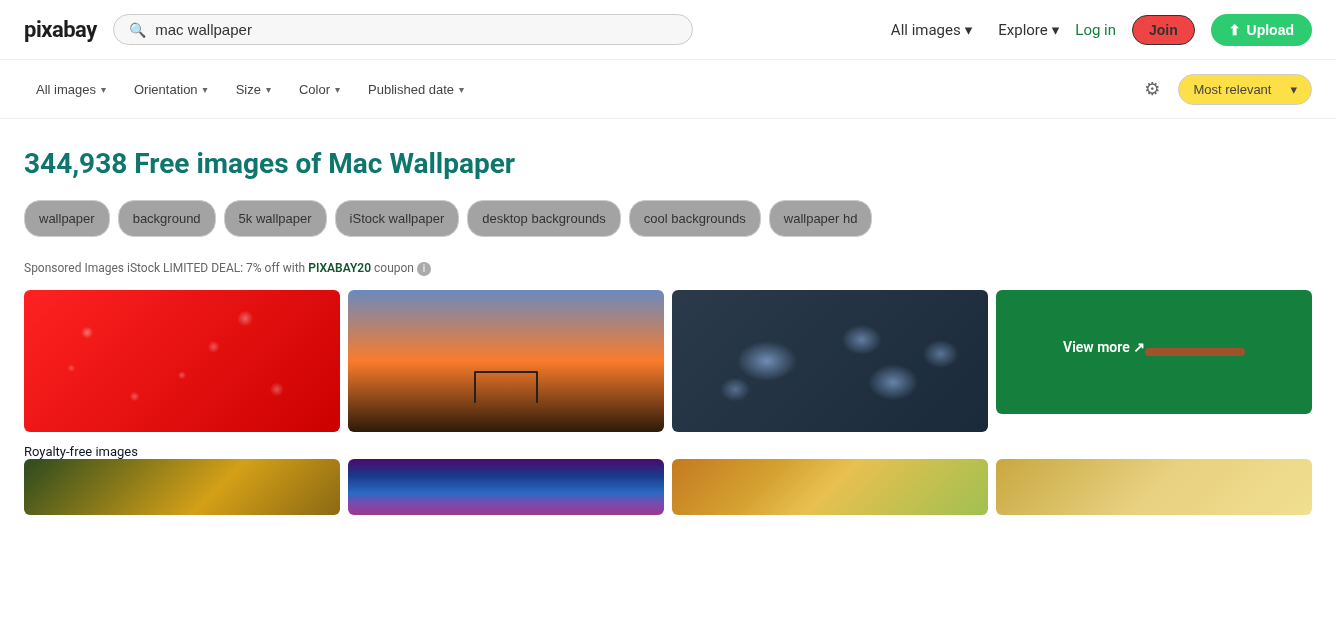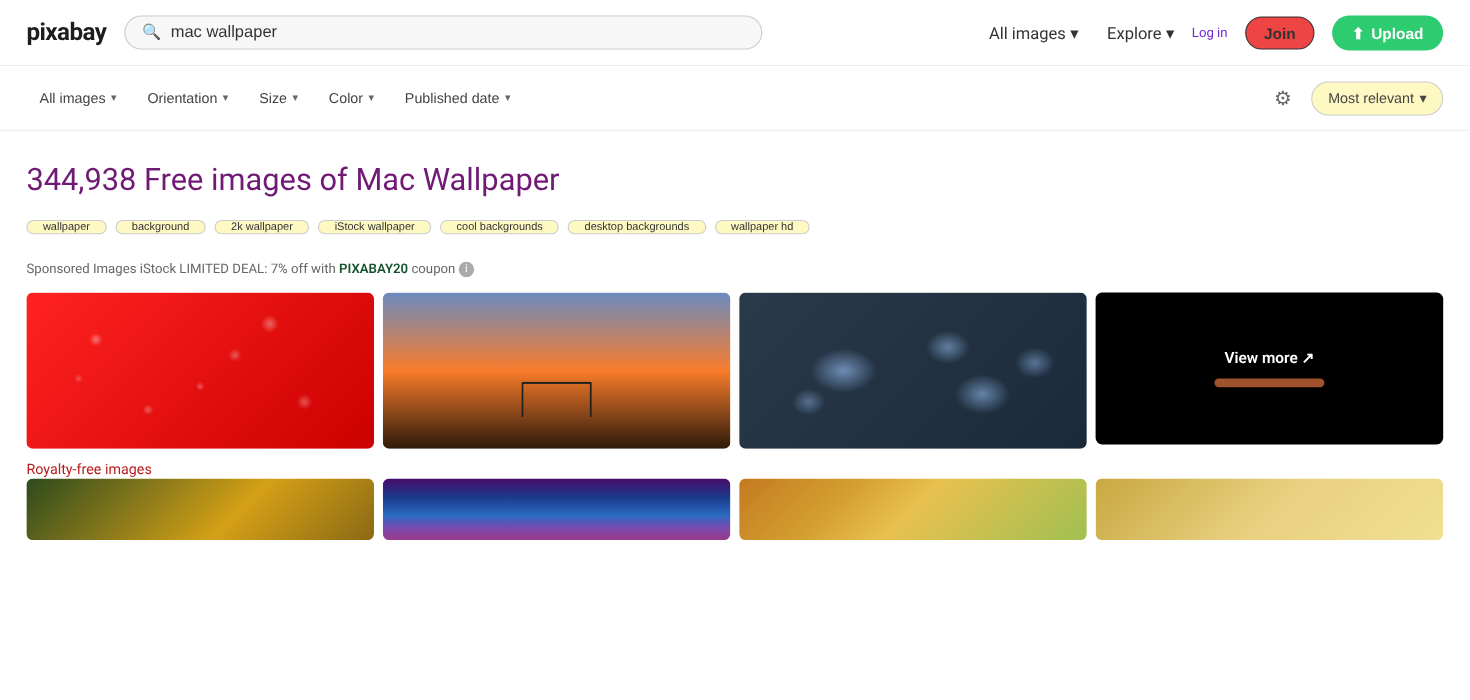--- a/index.html
+++ b/index.html
@@ -60,22 +60,22 @@
     }
     .explore-btn {
       display: flex;
       align-items: flex-start;
       gap: 4px;
       font-size: 15px;
       color: #333;
       cursor: pointer;
     }
     .login-btn {
-      font-size: 12px;
-      color: #6d28d9;
+      font-size: 15px;
+      color: #15803d;
       cursor: pointer;
     }
     .join-btn {
       font-size: 14px;
       font-weight: 600;
       color: #333;
       border: 1.5px solid #333;
       border-radius: 20px;
       padding: 6px 16px;
       cursor: pointer;
@@ -127,56 +127,56 @@
       border: none;
       cursor: pointer;
       color: #666;
       font-size: 18px;
       padding: 6px;
       border-radius: 4px;
     }
     .sort-btn {
       display: flex;
       align-items: center;
-      gap: 5px;
+      gap: 19px;
       font-size: 13px;
       color: #444;
       padding: 7px 14px;
       border: 1px solid #ccc;
       border-radius: 20px;
       cursor: pointer;
-      background: #fef9c3;
+      background: #fde047;
     }
 
     
     .main {
       padding: 28px 24px 0;
     }
     .page-title {
       font-size: 28px;
-      font-weight: 400;
-      color: #701a75;
+      font-weight: 700;
+      color: #0f766e;
       margin-bottom: 20px;
     }
 
     
     .tags {
       display: flex;
       flex-wrap: wrap;
       gap: 8px;
       margin-bottom: 24px;
     }
     .tag {
-      font-size: 10px;
+      font-size: 13px;
       color: #333;
       border: 1px solid #ccc;
       border-radius: 16px;
-      padding: 0 14px;
-      cursor: pointer;
-      background: #fef9c3;
+      padding: 10px 14px;
+      cursor: pointer;
+      background: #a3a3a3;
     }
 
     
     .sponsored-bar {
       font-size: 12px;
       color: #666;
       margin-bottom: 14px;
     }
     .sponsored-bar .pixabay20 {
       color: #14532d;
@@ -205,45 +205,45 @@
     }
     .image-card {
       position: relative;
       border-radius: 6px;
       overflow: hidden;
       cursor: pointer;
       height: 142px;
     }
     .view-more-card {
       display: flex;
-      flex-direction: column;
+      flex-direction: row;
       align-items: center;
       justify-content: center;
-      background: #000000;
-      height: 138px;
+      background: #15803d;
+      height: 124px;
       border-radius: 6px;
       cursor: pointer;
     }
     .view-more-text {
       color: #fff;
       font-size: 14px;
       font-weight: 600;
       margin-bottom: 10px;
     }
     .view-more-bar {
       width: 100px;
       height: 8px;
       background: #a0522d;
       border-radius: 4px;
     }
 
     
     .section-label {
       font-size: 13px;
-      color: #b91c1c;
+      color: #0f172a;
       margin-bottom: 0;
     }
     .image-grid-2 {
       display: grid;
       grid-template-columns: repeat(4, 1fr);
       gap: 8px;
     }
     .image-card-2 {
       border-radius: 6px;
       overflow: hidden;
@@ -384,24 +384,24 @@
     </button>
   </div>
 </div>
 
 <main class="main">
   <h1 class="page-title">344,938 Free images of Mac Wallpaper</h1>
 
   <div class="tags">
     <button class="tag">wallpaper</button>
     <button class="tag">background</button>
-    <button class="tag">2k wallpaper</button>
+    <button class="tag">5k wallpaper</button>
     <button class="tag">iStock wallpaper</button>
+    <button class="tag">desktop backgrounds</button>
     <button class="tag">cool backgrounds</button>
-    <button class="tag">desktop backgrounds</button>
     <button class="tag">wallpaper hd</button>
   </div>
 
   <div class="sponsored-bar">
     <span>Sponsored Images iStock LIMITED DEAL: 7% off with</span>
     <span class="pixabay20">PIXABAY20</span>
     <span> </span><span>coupon</span>
     <span class="info-icon">i</span>
   </div>
 

